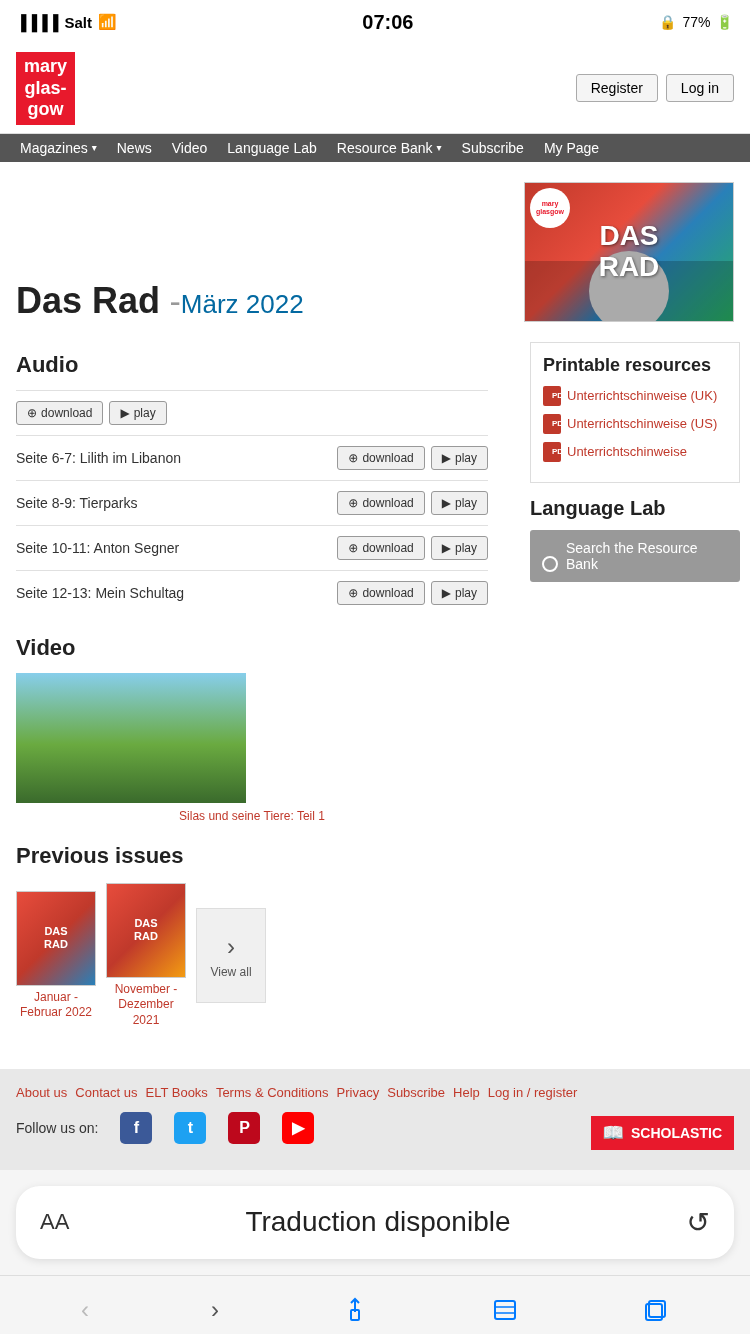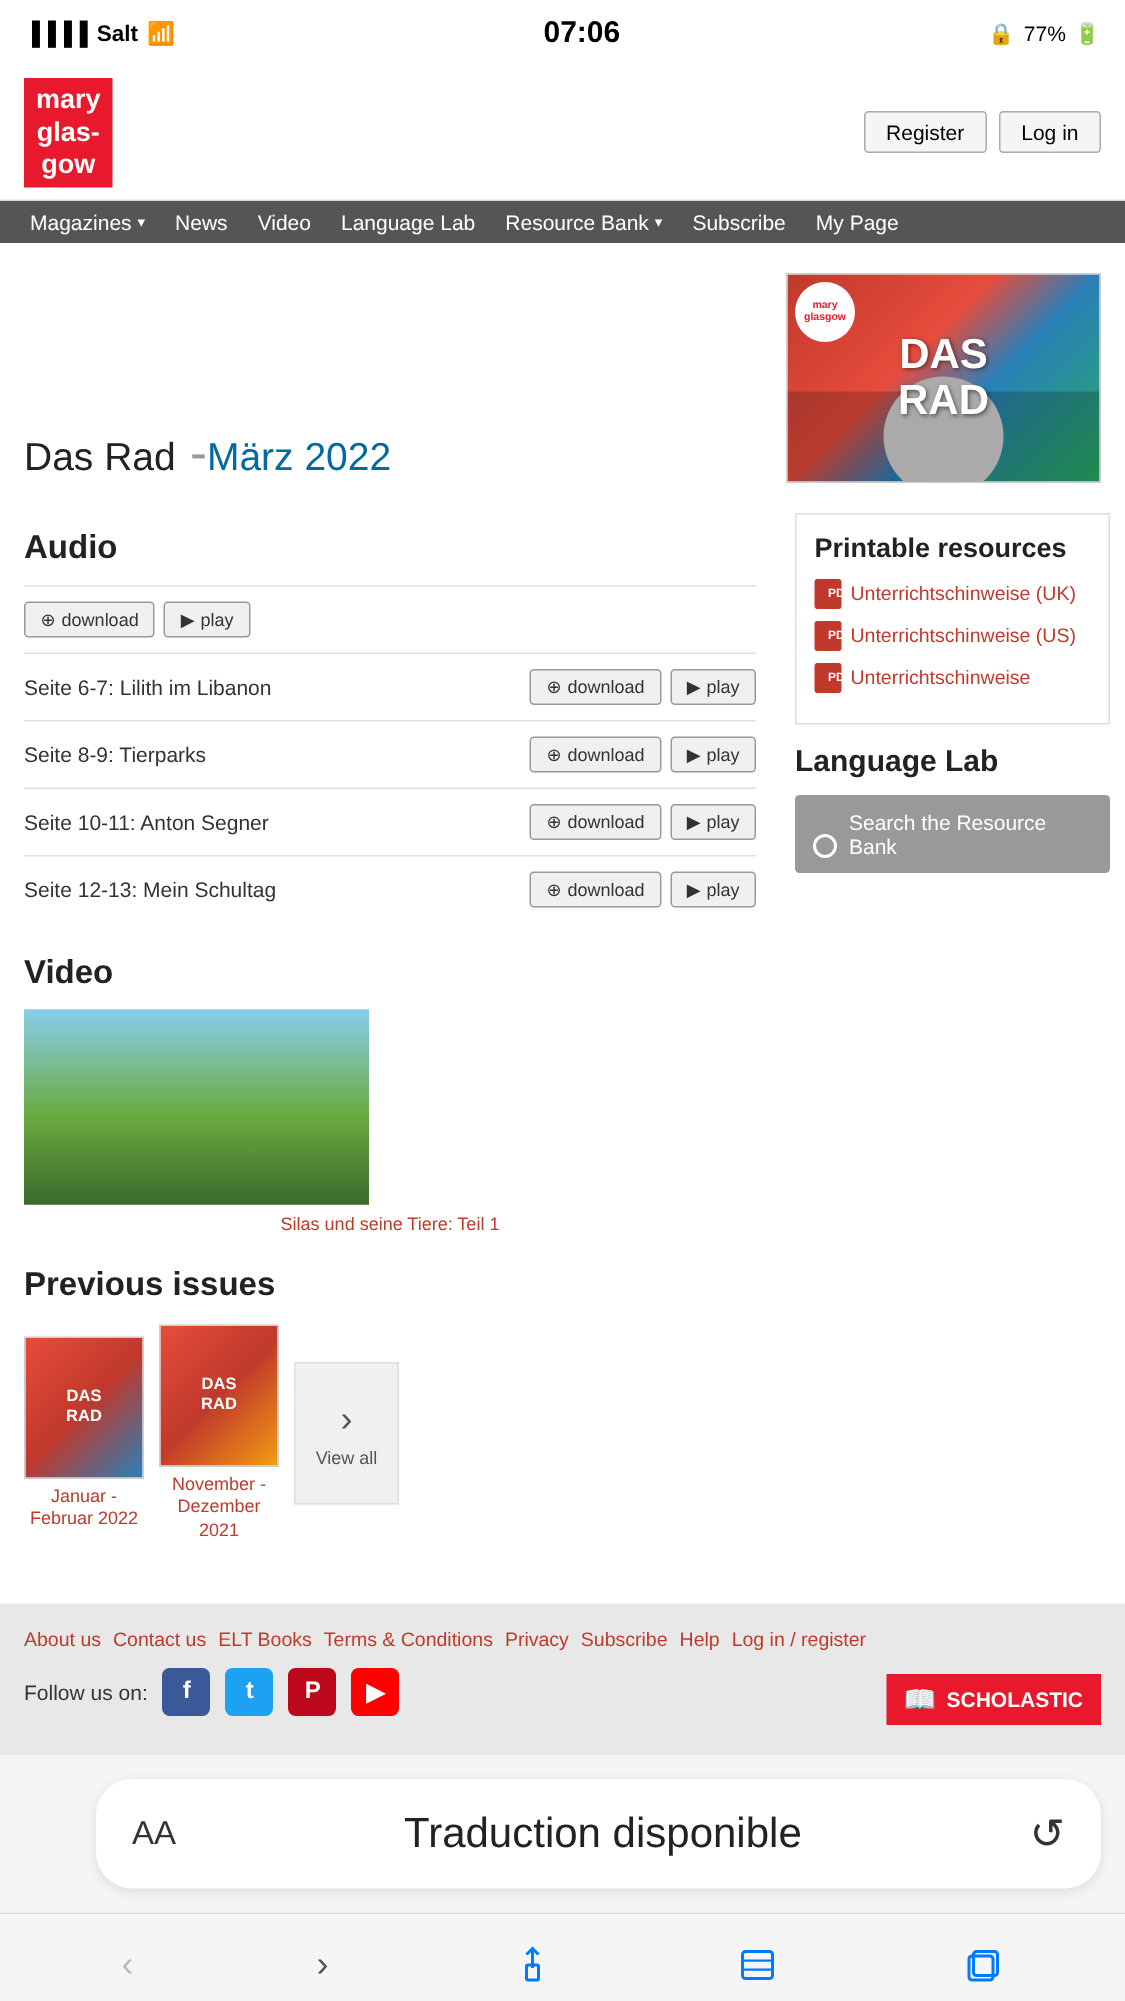--- a/index.html
+++ b/index.html
@@ -111,21 +111,21 @@
       font-size: 7px;
       font-weight: bold;
       color: #e8192c;
       text-align: center;
       line-height: 1.1;
     }
 
     
     .main-content {
       display: flex;
-      gap: 0;
+      gap: 16px;
       padding: 10px 0;
     }
     .content-left { flex: 1; padding: 0 16px; }
     .content-right { width: 230px; padding: 0 10px; }
 
     
     .section-title {
       font-size: 22px;
       font-weight: bold;
       color: #222;
@@ -322,21 +322,21 @@
     }
     .footer-link {
       font-size: 13px;
       color: #c0392b;
       cursor: pointer;
     }
     .footer-divider { font-size: 13px; color: #666; }
     .footer-social {
       display: flex;
       align-items: center;
-      gap: 10px;
+      gap: 22px;
       margin-bottom: 10px;
     }
     .follow-text { font-size: 14px; color: #333; }
     .social-icon {
       width: 32px;
       height: 32px;
       border-radius: 5px;
       display: flex;
       align-items: center;
       justify-content: center;
@@ -367,21 +367,20 @@
       padding: 16px;
     }
     .translation-inner {
       background: #fff;
       border-radius: 24px;
       padding: 20px 24px;
       display: flex;
       align-items: center;
       justify-content: space-between;
       box-shadow: 0 2px 8px rgba(0,0,0,0.1);
-      margin-left: 48px;
     }
     .aa-text { font-size: 22px; color: #333; font-weight: 500; }
     .traduction-text { font-size: 28px; color: #222; font-weight: 400; }
     .refresh-icon { font-size: 28px; color: #333; cursor: pointer; }
 
     
     .browser-bar {
       background: #f5f5f5;
       border-top: 1px solid #ddd;
       display: flex;
@@ -450,21 +449,21 @@
     <span>Subscribe</span>
   </div>
   <div class="nav-item">
     <span>My Page</span>
   </div>
 </nav>
 
 <div class="hero">
   <div>
     <div style="display:flex; align-items:baseline; flex-wrap:wrap;">
-      <span style="font-size:26px; font-weight:normal; color:#222;">Das Rad</span>
+      <span style="font-size:36px; font-weight:bold; color:#222;">Das Rad</span>
       <span style="font-size:34px; color:#999;">&nbsp;- </span>
       <span style="font-size:26px; color:#0369a1;">März 2022</span>
     </div>
   </div>
   <div class="hero-cover">
     <div class="cover-badge">mary<br>glasgow</div>
     <div class="hero-cover-text">DAS<br>RAD</div>
     <div style="position:absolute;bottom:0;left:0;right:0;height:60px;background:rgba(0,0,0,0.2); display:flex; align-items:center; justify-content:center;">
       <div style="width:80px; height:80px; background:#aaa; border-radius:50%; position:absolute; bottom:-10px; left:50%; transform:translateX(-50%);"></div>
     </div>

